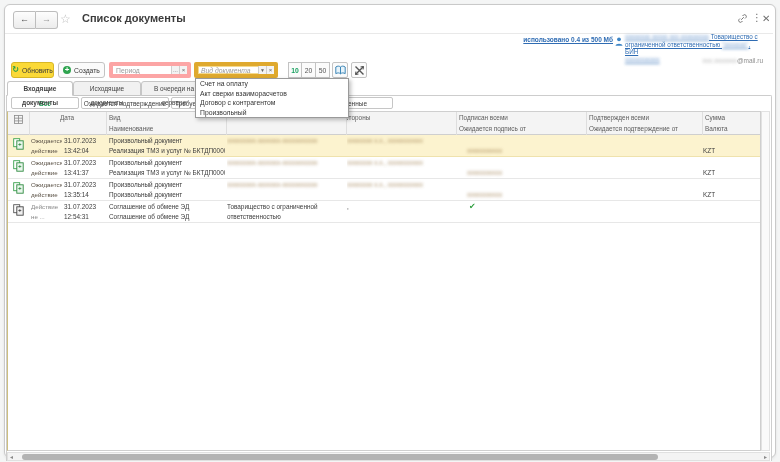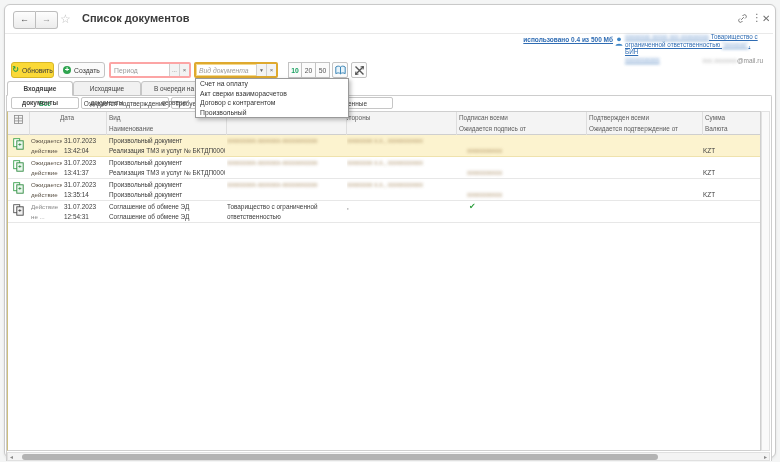--- a/index.html
+++ b/index.html
@@ -44,21 +44,21 @@
     background:#fbfbfb;border:1px solid #c3c3c3;border-radius:3px;
     display:flex;align-items:center;justify-content:center;gap:3px;
     box-sizing:border-box;cursor:pointer;white-space:nowrap;
   }
   .btn-refresh{left:6px;top:57px;width:43px;background:#fbd938;border-color:#d8b727;}
   .btn-create{left:53px;top:57px;width:47px;}
   .ic-refresh{color:#1e9e4a;font-weight:bold;font-size:8px;line-height:8px;}
   .ic-plus{width:8px;height:8px;border-radius:50%;background:#2ea44f;color:#fff;
            font-size:8px;line-height:7.5px;text-align:center;font-weight:bold;}
   .fieldgroup{top:57px;height:16px;display:flex;box-sizing:border-box;
-              border:2px solid #fca5a5;border-radius:2px;background:#fff;}
+              border:4px solid #fca5a5;border-radius:2px;background:#fff;}
   .fieldgroup input{
     border:none;outline:none;height:100%;font-size:6.8px;padding:0 3px;
     font-family:"Liberation Sans","DejaVu Sans",sans-serif;box-sizing:border-box;background:transparent;
   }
   .fieldgroup input::placeholder{color:#9b9b9b;}
   .minibtn{width:11px;height:100%;border-left:1px solid #cfcfcf;background:#f3f3f3;
            font-size:6px;color:#666;display:flex;align-items:center;justify-content:center;cursor:pointer;}
   .g-period{left:104px;width:82px;}
   .g-doctype{left:189px;width:84px;border-color:#dfa92e;box-shadow:0 0 0 1px #f4d98c inset;}
   .pagesize{left:283px;top:57px;display:flex;}
@@ -127,21 +127,21 @@
 </head>
 <body>
 
 <div class="window">
 
   <div class="abs navgroup">
     <div class="navbtn back">←</div>
     <div class="navbtn fwd">→</div>
   </div>
   <div class="abs star">☆</div>
-  <div class="abs wtitle">Список документов</div>
+  <div class="abs wtitle">Список документы</div>
 
   <div class="abs winicon" style="left:732px;">
     <svg width="11" height="11" viewBox="0 0 11 11">
       <path d="M4.2 6.8 L6.8 4.2 M3 5.5 L2 6.5 a1.8 1.8 0 0 0 2.5 2.5 L5.5 8 M8 5.5 L9 4.5 A1.8 1.8 0 0 0 6.5 2 L5.5 3" fill="none" stroke="#777" stroke-width="1"></path>
     </svg>
   </div>
   <div class="abs winicon" style="left:747px;top:7px;">⋮</div>
   <div class="abs winicon" style="left:757px;">✕</div>
   <div class="abs sep-top"></div>
 

